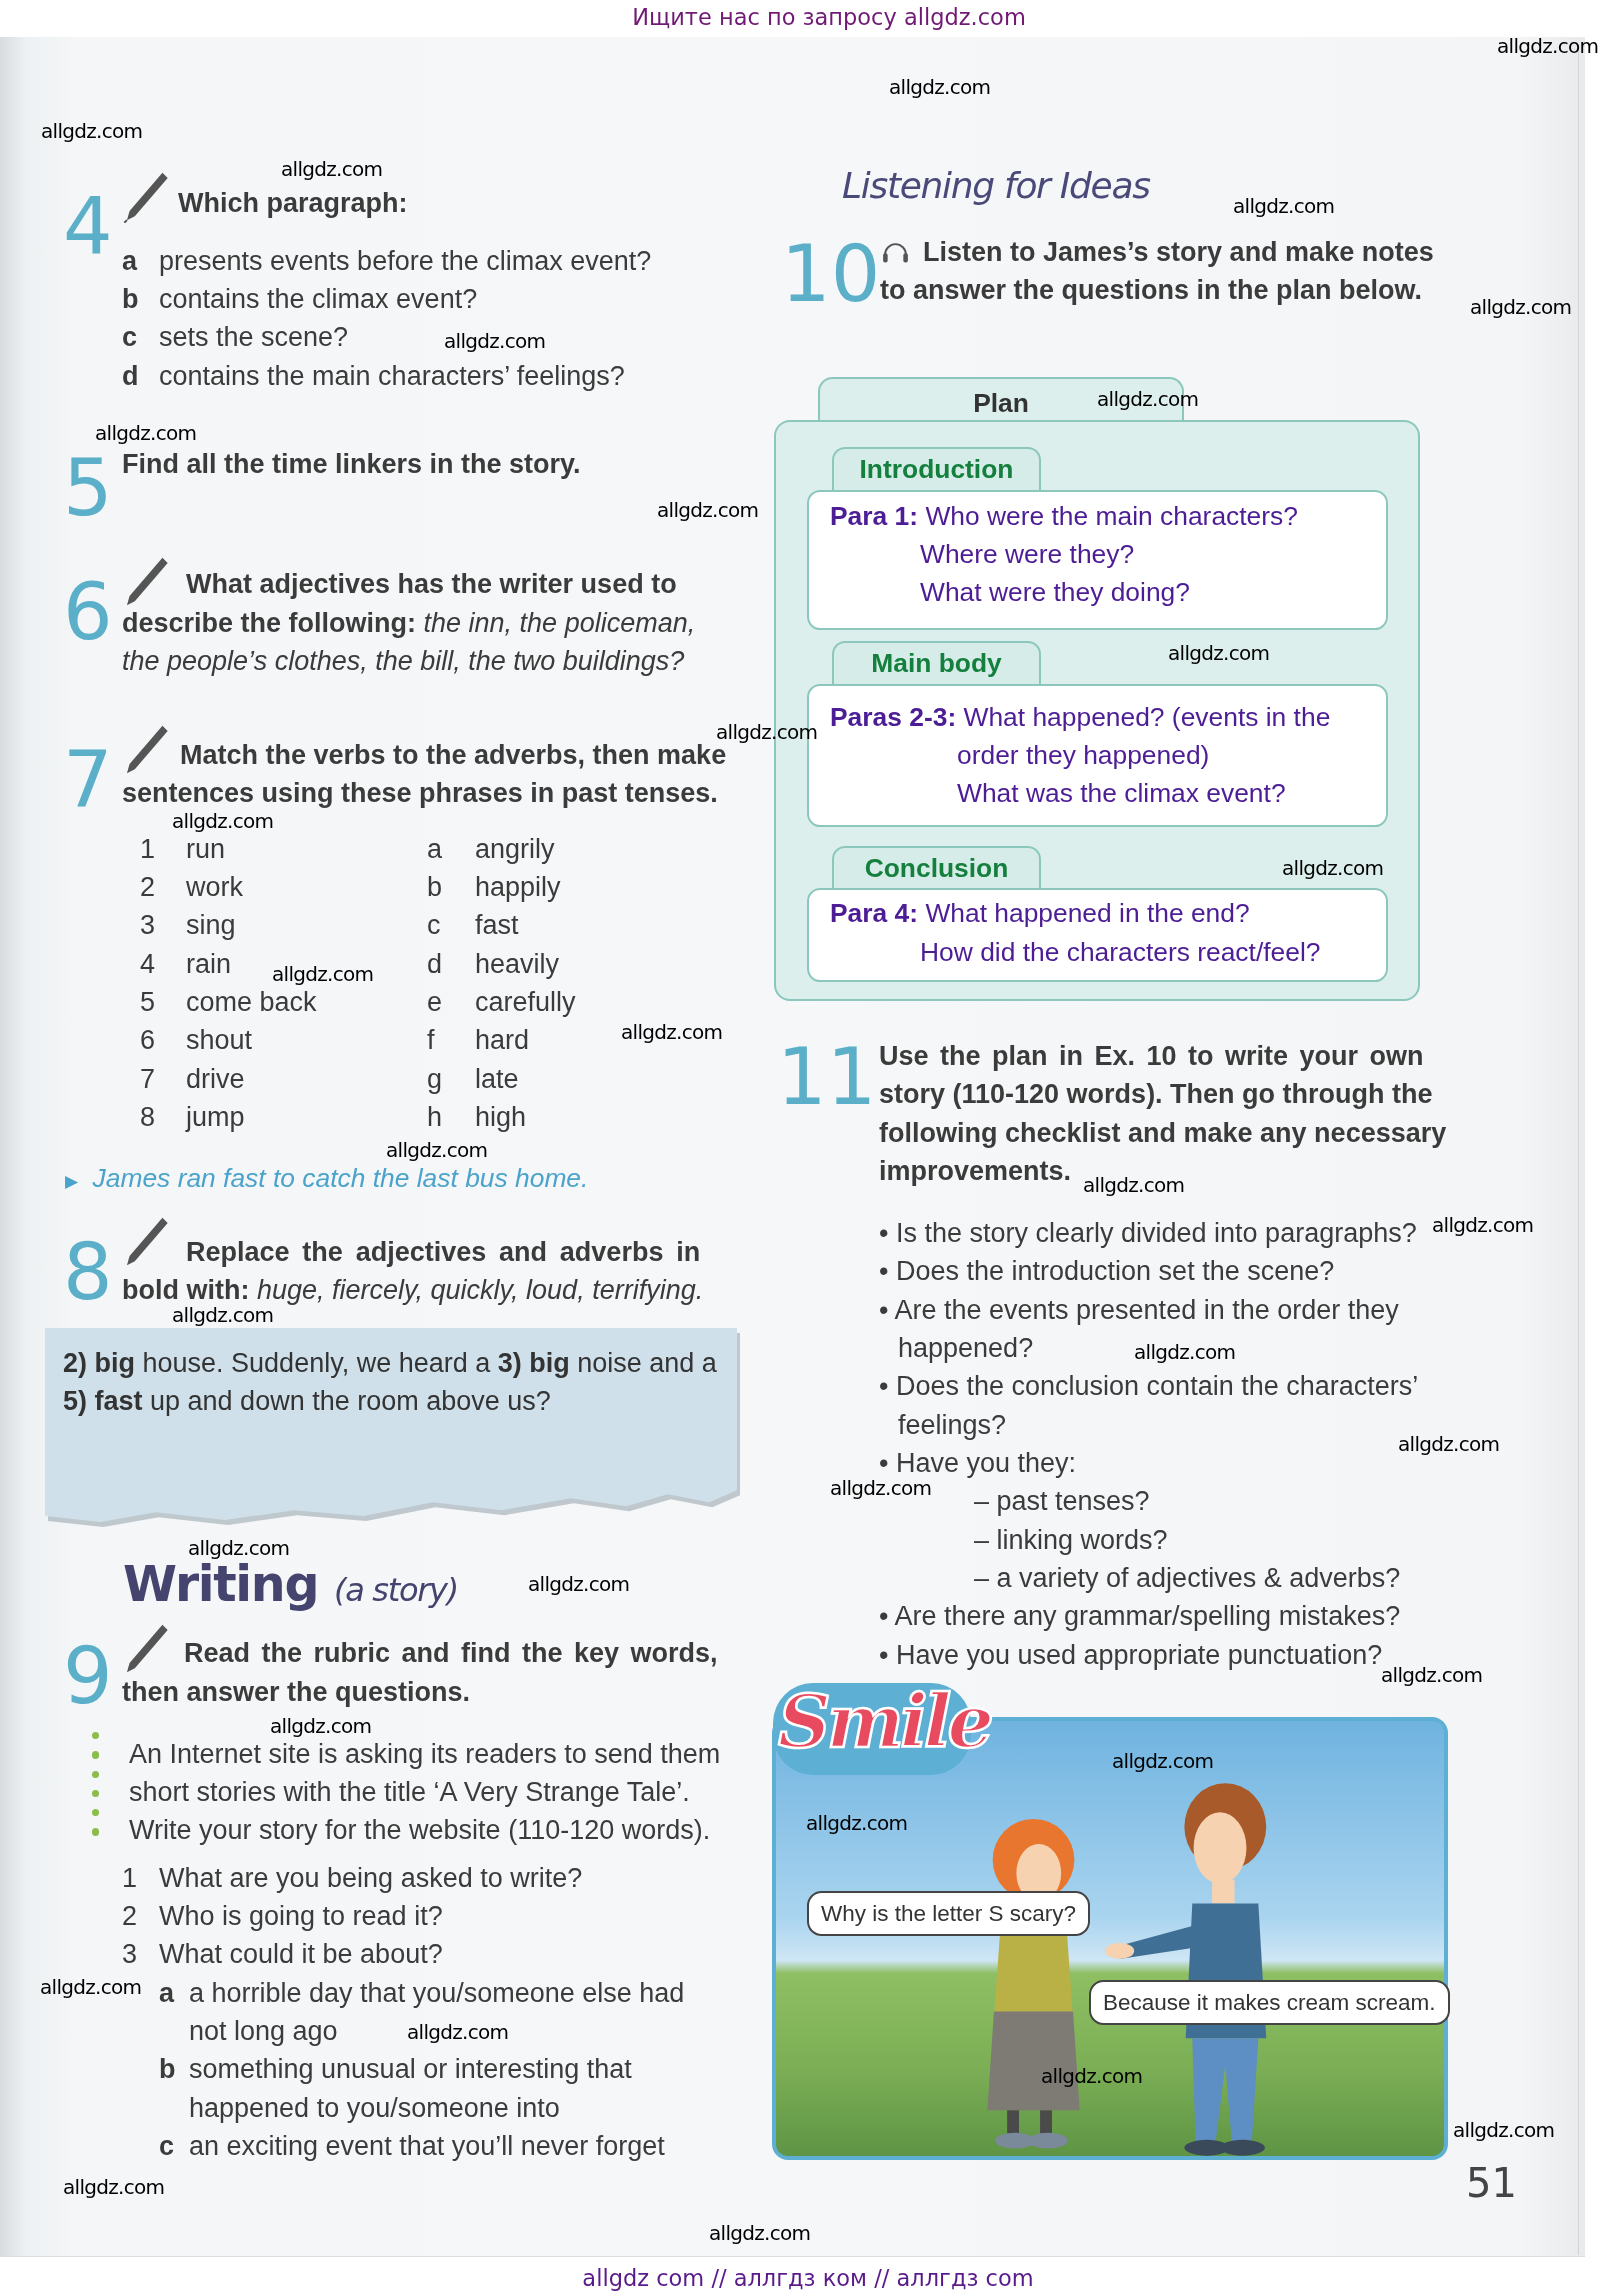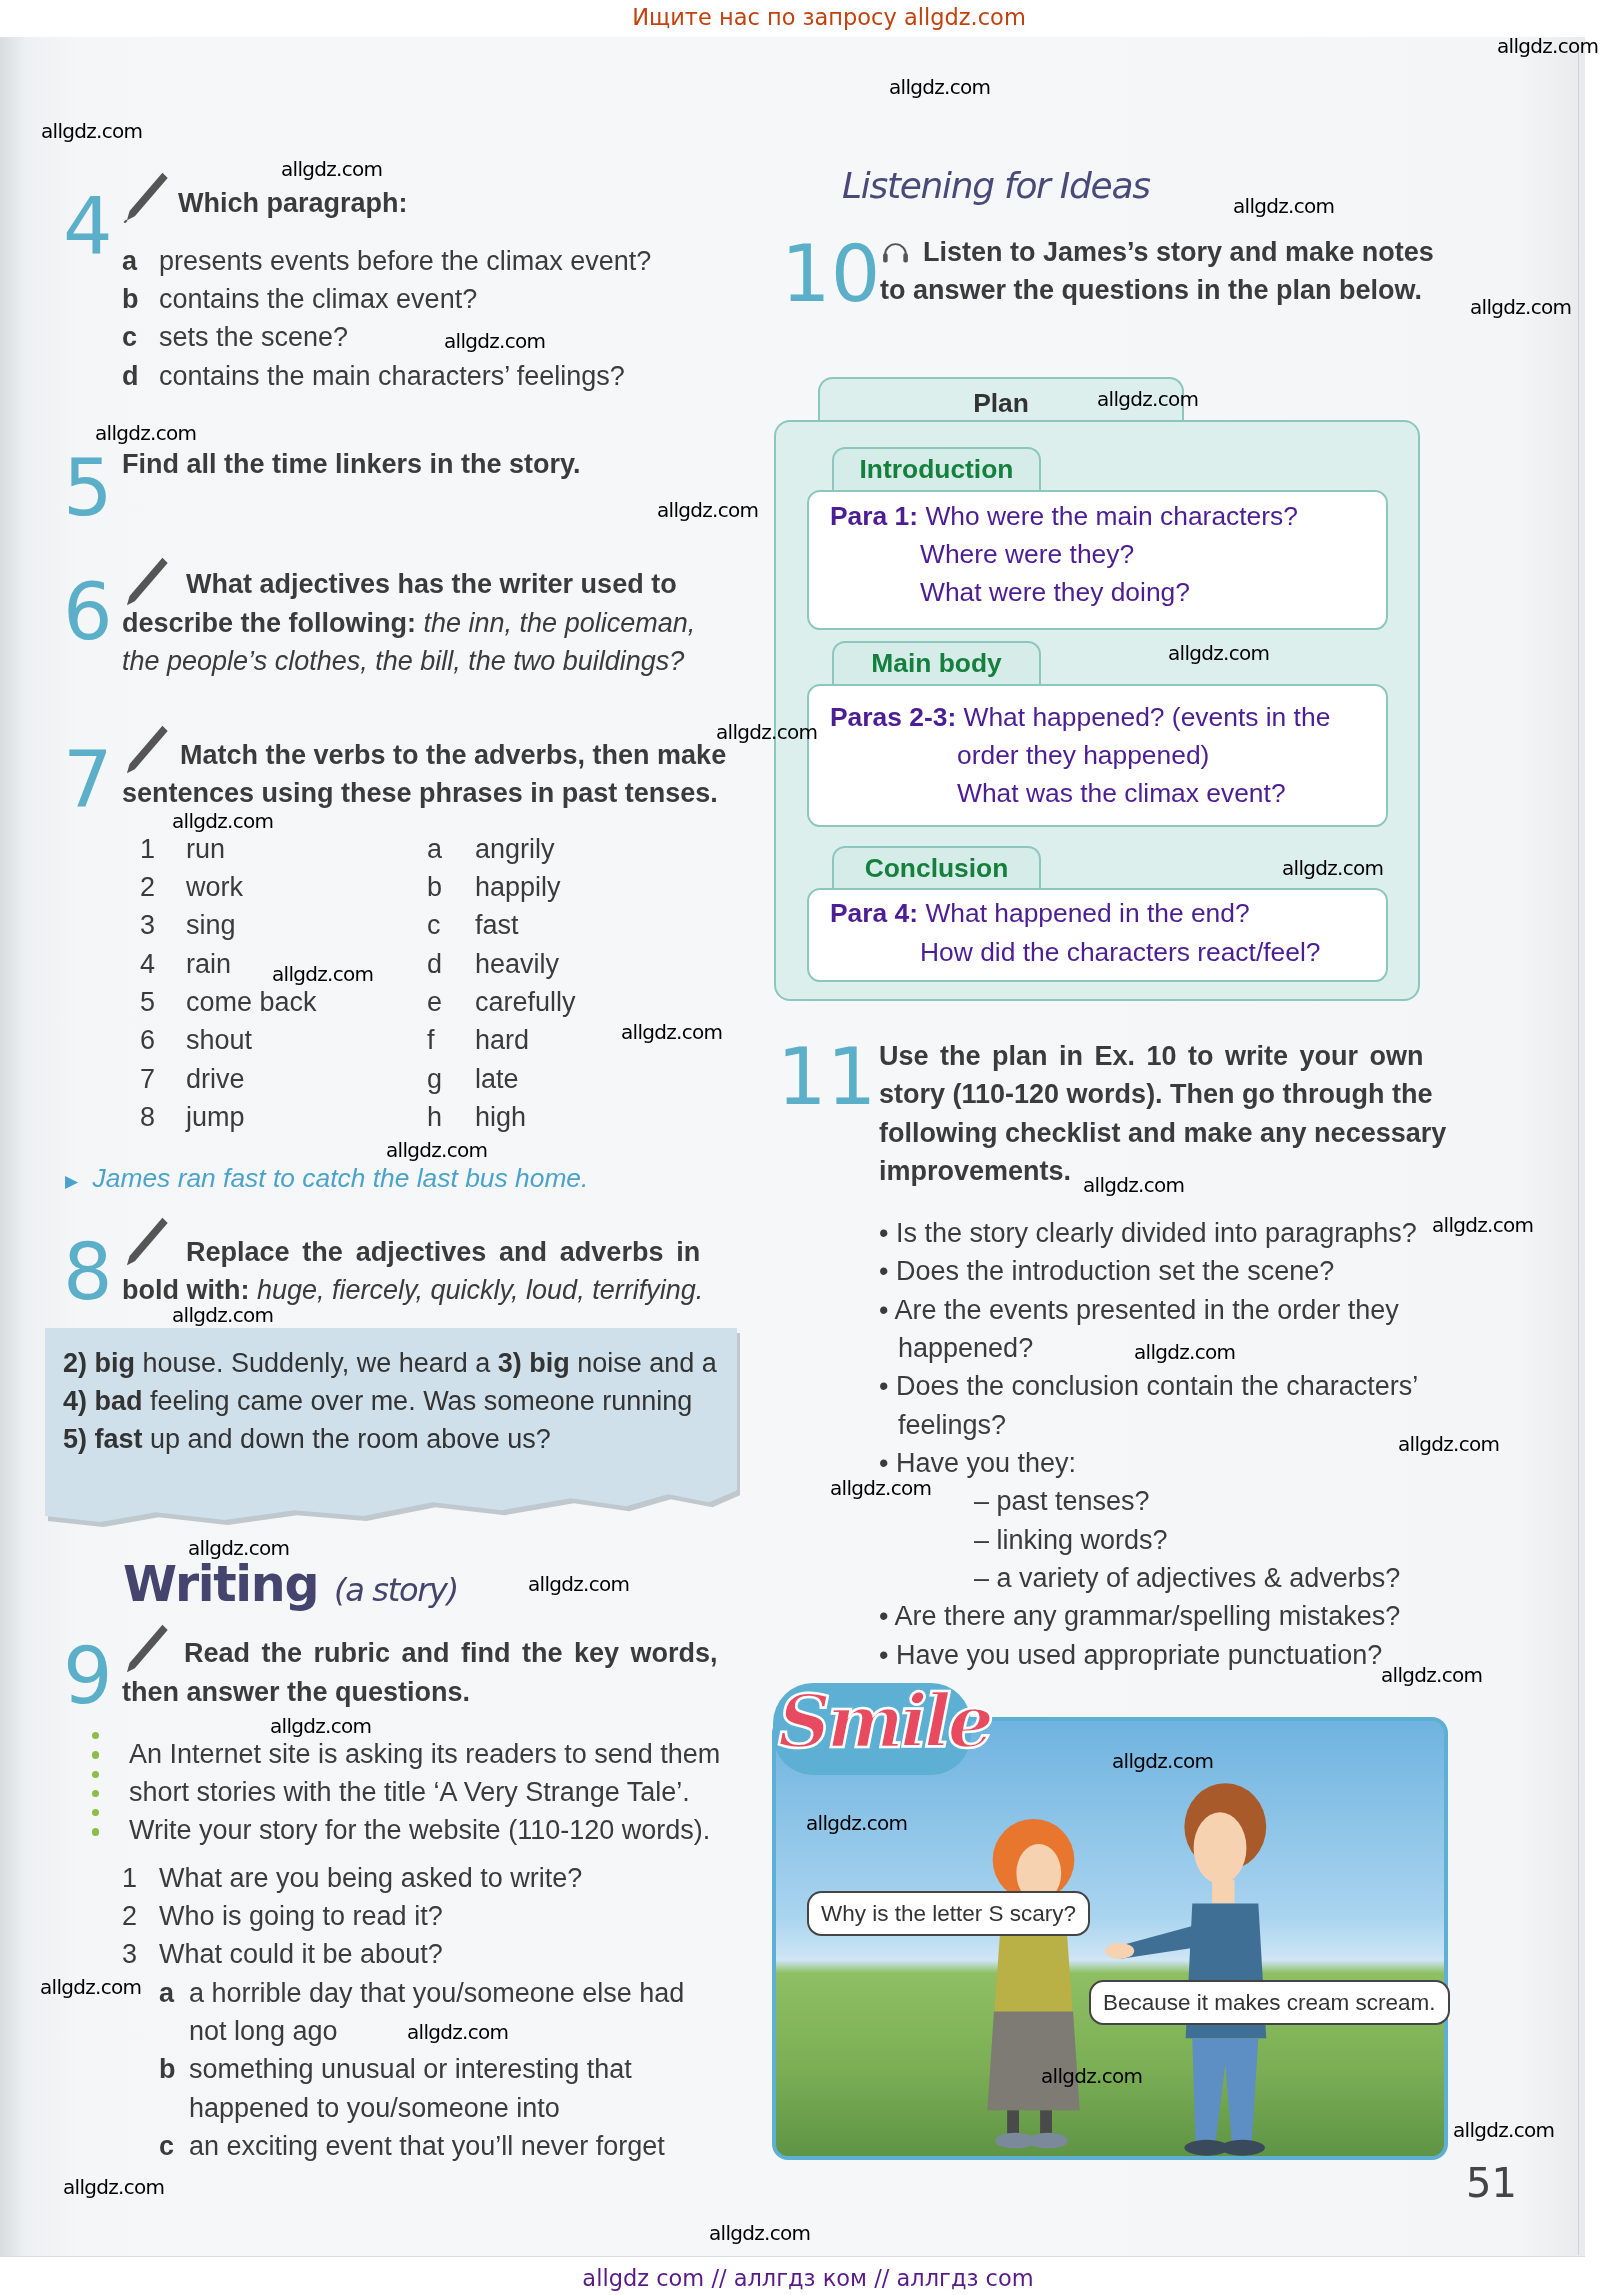--- a/index.html
+++ b/index.html
@@ -1,20 +1,20 @@
 <!DOCTYPE html>
 <html style="font-size:10.6px"><head>
 <meta charset="utf-8">
 <style>
   * { box-sizing: border-box; margin: 0; padding: 0; }
   html, body { width: 1616px; height: 2295px; background: #ffffff; overflow: hidden; }
   body { position: relative; font-family: "Liberation Sans", "DejaVu Sans", sans-serif; color: #3a3a3a; }
 
   .top-banner { position: absolute; top: 0; left: 0; width: 1616px; height: 34px; background: #fff;
-    text-align: center; font-size: 22.5px; line-height: 34px; color: #c2410c; font-family: "DejaVu Sans", sans-serif; padding-left: 42px; }
+    text-align: center; font-size: 22.5px; line-height: 34px; color: #701a75; font-family: "DejaVu Sans", sans-serif; padding-left: 42px; }
   .bottom-banner { position: absolute; bottom: 0; left: 0; width: 1616px; height: 34px; background: #fff;
     text-align: center; font-size: 22.5px; line-height: 34px; color: #5a1a8a; font-family: "DejaVu Sans", sans-serif; }
 
   .page { position: absolute; top: 37px; left: 0; width: 1585px; height: 2220px;
     background: linear-gradient(90deg, #d8dcdf 0px, #eef1f3 26.4px, #f4f6f7 79px, #f6f7f8 793px, #f3f5f6 1519px, #e8eaeb 1585px);
     border-bottom: 1.3px solid #ddd; }
   .page-edge { position: absolute; top: 13.2px; left: 0; width: 1579px; height: 2205px; border-right: 1.3px solid #cfd3d6; }
 
   .wm { position: absolute; font-family: "DejaVu Sans", sans-serif; font-size: 20px; color: #000; letter-spacing: -0.7px; }
 
@@ -130,21 +130,20 @@
 <svg class="pen" style="left:123px;top:1215px;" viewBox="0 0 70 80">
   <path d="M60 4 L68 12 L18 70 L6 76 L10 62 Z" fill="#555"></path>
 </svg>
 <div class="rubric" style="left:186px;top:1233px;white-space:nowrap;word-spacing:5.3px;">Replace the adjectives and adverbs in</div>
 <div class="rubric" style="left:122px;top:1271px;white-space:nowrap;"><span>bold with:</span><i> huge, fiercely, quickly, loud, terrifying.</i></div>
 
 <div class="textbox-shadow"></div>
 <div class="textbox"></div>
 <div class="textbox-inner">
   <div style="white-space:nowrap;"><b>2) big</b><span> house. Suddenly, we heard a </span><b>3) big</b><span> noise and a</span></div>
-  <div style="white-space:nowrap;"><b>4) bad</b><span> feeling came over me. Was someone running</span></div>
   <div style="white-space:nowrap;"><b>5) fast</b><span> up and down the room above us?</span></div>
 </div>
 
 <div class="writing-title" style="left:123px;top:1556px;"><span style="font-size:49px;font-style:normal;font-weight:bold;">Writing</span> <span>(a story)</span></div>
 
 <div class="ex-num" style="left:63px;top:1637px;">9</div>
 <svg class="pen" style="left:123px;top:1622px;" viewBox="0 0 70 80">
   <path d="M60 4 L68 12 L18 70 L6 76 L10 62 Z" fill="#555"></path>
 </svg>
 <div class="rubric" style="left:184px;top:1634px;white-space:nowrap;word-spacing:4px;">Read the rubric and find the key words,</div>

